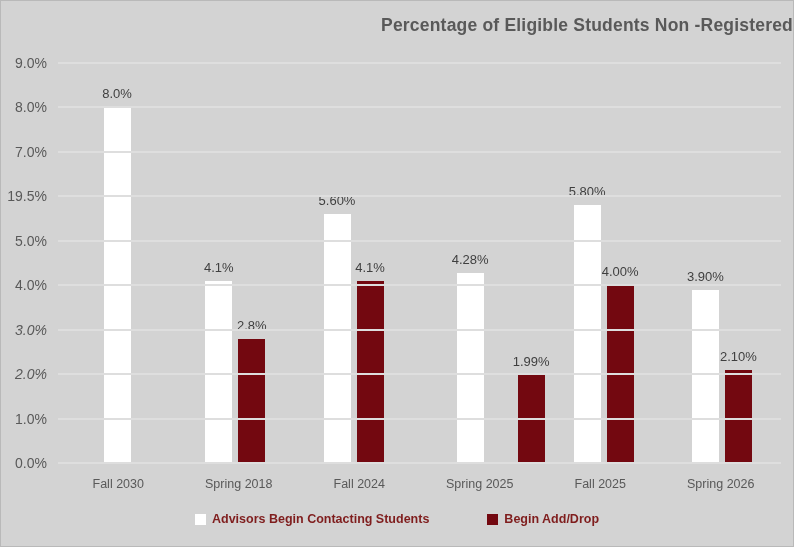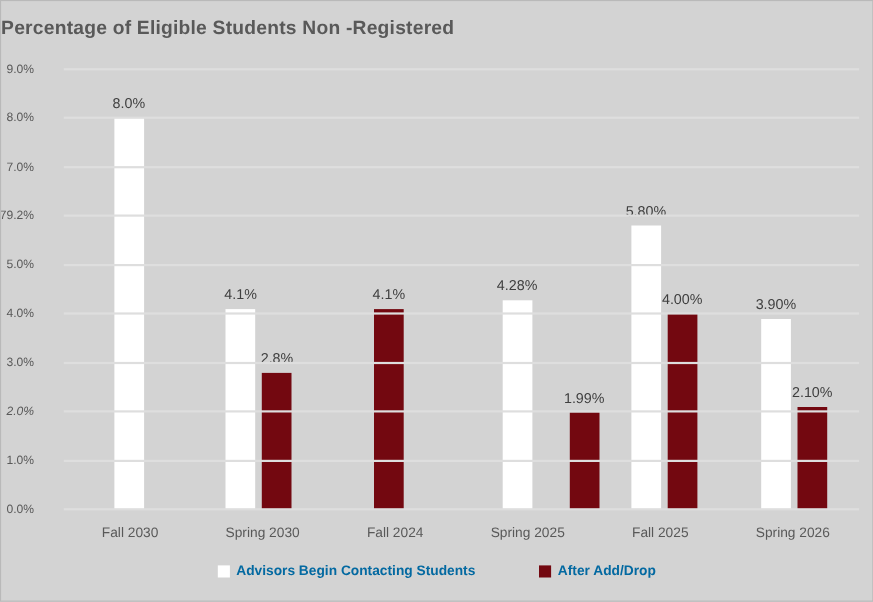--- a/index.html
+++ b/index.html
@@ -7,38 +7,38 @@
     width:794px;height:547px;
     background:#d3d3d3;
     font-family:"Liberation Sans", sans-serif;
     position:relative;
     overflow:hidden;
     box-sizing:border-box;
     border:1px solid #b9b9b9;
   }
   .chart-title{
     position:absolute;top:14px;left:0;right:0;
-    text-align:left;
+    text-align:right;
     font-size:17.5px;font-weight:700;color:#595959;
     letter-spacing:.2px;
   }
   .plot{
     position:absolute;left:57px;top:62px;width:723px;height:400px;
   }
   .gridline{
     position:absolute;left:0;right:0;height:2px;
     background:#dedede;
     pointer-events:none;
   }
   .y-axis{
     position:absolute;left:0;top:62px;width:50px;height:400px;
   }
   .y-tick-label{
-    position:absolute;right:20px;transform:translateY(-50%);
-    font-size:11px;color:#595959;white-space:nowrap;
+    position:absolute;right:4px;transform:translateY(-50%);
+    font-size:14px;color:#595959;white-space:nowrap;
   }
   .groups{
     position:absolute;left:0;bottom:0;top:0;right:0;
     display:flex;
   }
   .group{
     flex:1 1 0;position:relative;
     display:flex;justify-content:center;align-items:flex-end;
     gap:6px;
   }
@@ -60,35 +60,35 @@
     flex:1 1 0;text-align:center;
     font-size:12.5px;color:#595959;
     padding-top:8px;
   }
   .legend{
     position:absolute;left:0;right:0;top:511px;
     display:flex;justify-content:center;align-items:center;gap:58px;
   }
   .legend-item{display:flex;align-items:center;gap:6px;}
   .legend-swatch{width:11px;height:11px;display:inline-block;}
-  .legend-label{font-size:12.5px;font-weight:600;color:#0369a1;white-space:nowrap;}
+  .legend-label{font-size:12.5px;font-weight:600;color:#7f1d1d;white-space:nowrap;}
 </style>
 </head>
 <body>
 
 <div class="chart-title">Percentage of Eligible Students Non -Registered</div>
 
 <div class="y-axis">
     <div class="y-tick-label" style="bottom: 0px; top: auto; transform: translateY(50%);">0.0%</div>
     <div class="y-tick-label" style="bottom: 44.4444px; top: auto; transform: translateY(50%);">1.0%</div>
     <div class="y-tick-label" style="bottom: 88.8889px; top: auto; transform: translateY(50%); font-style: italic;">2.0%</div>
-    <div class="y-tick-label" style="bottom: 133.333px; top: auto; transform: translateY(50%);">3.0%</div>
+    <div class="y-tick-label" style="bottom: 133.333px; top: auto; transform: translateY(50%); font-style: italic;">3.0%</div>
     <div class="y-tick-label" style="bottom: 177.778px; top: auto; transform: translateY(50%);">4.0%</div>
     <div class="y-tick-label" style="bottom: 222.222px; top: auto; transform: translateY(50%);">5.0%</div>
-    <div class="y-tick-label" style="bottom: 266.667px; top: auto; transform: translateY(50%);">79.2%</div>
+    <div class="y-tick-label" style="bottom: 266.667px; top: auto; transform: translateY(50%);">19.5%</div>
     <div class="y-tick-label" style="bottom: 311.111px; top: auto; transform: translateY(50%);">7.0%</div>
     <div class="y-tick-label" style="bottom: 355.556px; top: auto; transform: translateY(50%);">8.0%</div>
     <div class="y-tick-label" style="bottom: 400px; top: auto; transform: translateY(50%);">9.0%</div>
   </div>
 
 <div class="plot">
   <div class="groups">
       <div class="group">
         <div class="barcol" style="height: 100%;">
           <span class="bar-label" style="bottom: 362px; color: rgb(63, 63, 63);">8.0%</span>
@@ -99,20 +99,24 @@
         <div class="barcol" style="height: 100%;">
           <span class="bar-label" style="bottom: 188px; color: rgb(63, 63, 63);">4.1%</span>
           <div class="bar" style="height: 182px; background: rgb(255, 255, 255);"></div>
         </div>
         <div class="barcol" style="height: 100%; text-decoration: underline;">
           <span class="bar-label" style="bottom: 130px; color: rgb(63, 63, 63);">2.8%</span>
           <div class="bar" style="height: 124px; background: rgb(115, 8, 16);"></div>
         </div>
       </div>
       <div class="group">
+        <div class="barcol" style="height: 100%;">
+          <span class="bar-label" style="bottom: 255px; color: rgb(63, 63, 63);">5.60%</span>
+          <div class="bar" style="height: 249px; background: rgb(255, 255, 255);"></div>
+        </div>
         <div class="barcol" style="height: 100%;">
           <span class="bar-label" style="bottom: 188px; color: rgb(63, 63, 63);">4.1%</span>
           <div class="bar" style="height: 182px; background: rgb(115, 8, 16);"></div>
         </div>
       </div>
       <div class="group">
         <div class="barcol" style="height: 100%; margin-left: 44px;">
           <span class="bar-label" style="bottom: 196px; color: rgb(63, 63, 63);">4.28%</span>
           <div class="bar" style="height: 190px; background: rgb(255, 255, 255);"></div>
         </div>
@@ -149,29 +153,29 @@
     <div class="gridline" style="bottom: 176.778px; background: rgb(222, 222, 222);"></div>
     <div class="gridline" style="bottom: 221.222px; background: rgb(222, 222, 222);"></div>
     <div class="gridline" style="bottom: 265.667px; background: rgb(222, 222, 222);"></div>
     <div class="gridline" style="bottom: 310.111px; background: rgb(222, 222, 222);"></div>
     <div class="gridline" style="bottom: 354.556px; background: rgb(222, 222, 222);"></div>
     <div class="gridline" style="bottom: 399px; background: rgb(222, 222, 222);"></div>
   </div>
 
 <div class="x-axis">
     <div class="x-tick-label">Fall 2030</div>
-    <div class="x-tick-label">Spring 2030</div>
+    <div class="x-tick-label">Spring 2018</div>
     <div class="x-tick-label">Fall 2024</div>
     <div class="x-tick-label">Spring 2025</div>
     <div class="x-tick-label">Fall 2025</div>
     <div class="x-tick-label">Spring 2026</div>
   </div>
 
 <div class="legend">
   <div class="legend-item">
     <span class="legend-swatch" style="background: rgb(255, 255, 255);"></span>
     <span class="legend-label">Advisors Begin Contacting Students</span>
   </div>
   <div class="legend-item">
     <span class="legend-swatch" style="background: rgb(115, 8, 16);"></span>
-    <span class="legend-label">After Add/Drop</span>
+    <span class="legend-label">Begin Add/Drop</span>
   </div>
 </div>
 
 </body></html>

